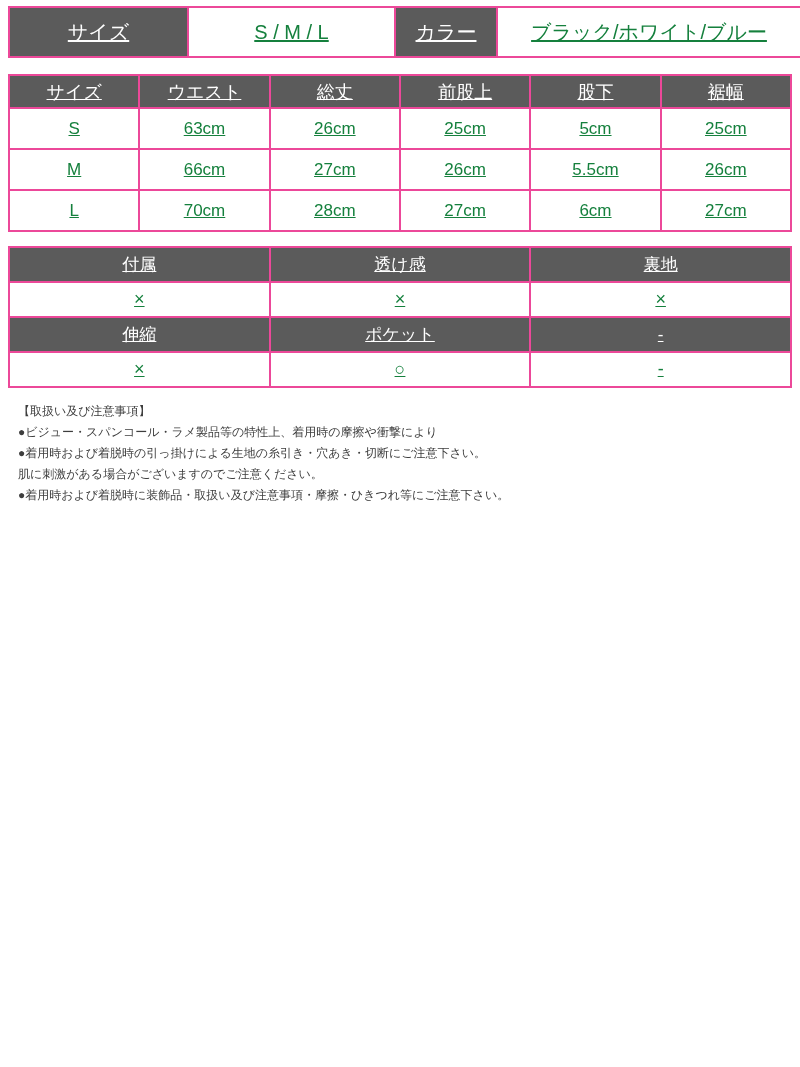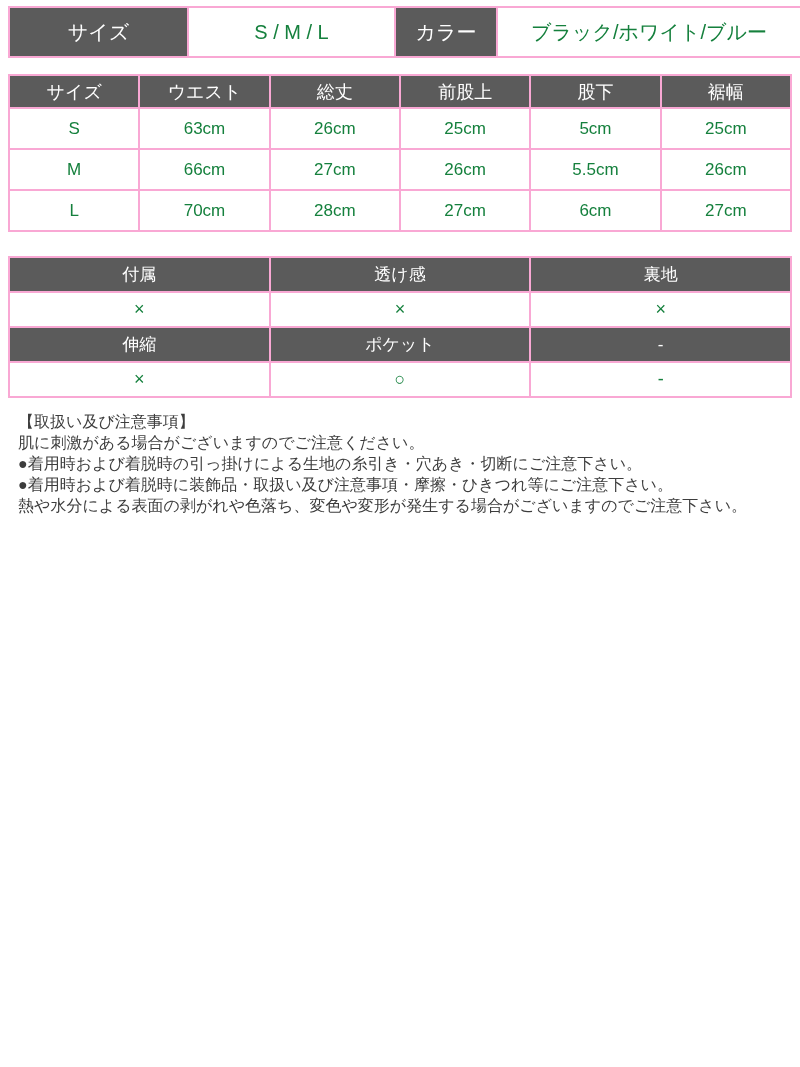--- a/index.html
+++ b/index.html
@@ -2,40 +2,40 @@
 <html><head>
 <meta charset="utf-8">
 <style>
   html,body { margin:0; padding:0; }
   body {
     width:800px; height:1067px; background:#ffffff;
     font-family:"Liberation Sans","DejaVu Sans",sans-serif;
     color:#3d3d3d;
   }
   table { border-collapse:collapse; margin-left:8px; table-layout:fixed; width:784px; }
-  th, td { border:2px solid #f9a8d4; text-align:center; vertical-align:middle; font-weight:normal; padding:0; }
+  th, td { border:2px solid #ec4899; text-align:center; vertical-align:middle; font-weight:normal; padding:0;text-decoration:underline; }
   .dark { background:#5b5b5b; color:#ffffff; }
   .val { color:#15803d; }
 
   .t1 { margin-top:6px; font-size:20px; }
   .t1 tr { height:50px; }
   .t1 .c-label { width:177px; }
   .t1 .c-sml { width:205px; }
   .t1 .c-color { width:100px; }
   .t1 .c-cval { width:302px; }
 
   .t2 { margin-top:16px; }
   .t2 th { font-size:18px; height:31px; }
   .t2 td { font-size:17px; height:39px; }
 
-  .t3 { margin-top:24px; }
+  .t3 { margin-top:14px; }
   .t3 th { font-size:17px; height:33px; }
   .t3 td { font-size:18px; height:33px; }
 
-  .notes { margin:13px 20px 0 18px; font-size:16px; line-height:21px; color:#3d3d3d; }
+  .notes { margin:13px 20px 0 18px; font-size:12px; line-height:21px; color:#3d3d3d; }
   .notes div { white-space:nowrap; }
 </style>
 </head>
 <body>
 
 <main>
 
   <table class="t1">
     <tbody>
         <tr>
@@ -104,19 +104,19 @@
     <tr>
       <td class="val">×</td>
       <td class="val">○</td>
       <td class="val">-</td>
     </tr>
   </tbody>
     </table>
 
   <section class="notes">
     <div>【取扱い及び注意事項】</div>
+    <div>●ビジュー・スパンコール・ラメ製品等の特性上、着用時の摩擦や衝撃により</div>
+    <div>●着用時および着脱時の引っ掛けによる生地の糸引き・穴あき・切断にご注意下さい。</div>
     <div>肌に刺激がある場合がございますのでご注意ください。</div>
-    <div>●着用時および着脱時の引っ掛けによる生地の糸引き・穴あき・切断にご注意下さい。</div>
     <div>●着用時および着脱時に装飾品・取扱い及び注意事項・摩擦・ひきつれ等にご注意下さい。</div>
-    <div>熱や水分による表面の剥がれや色落ち、変色や変形が発生する場合がございますのでご注意下さい。</div>
   </section>
 
 </main>
 
 </body></html>

